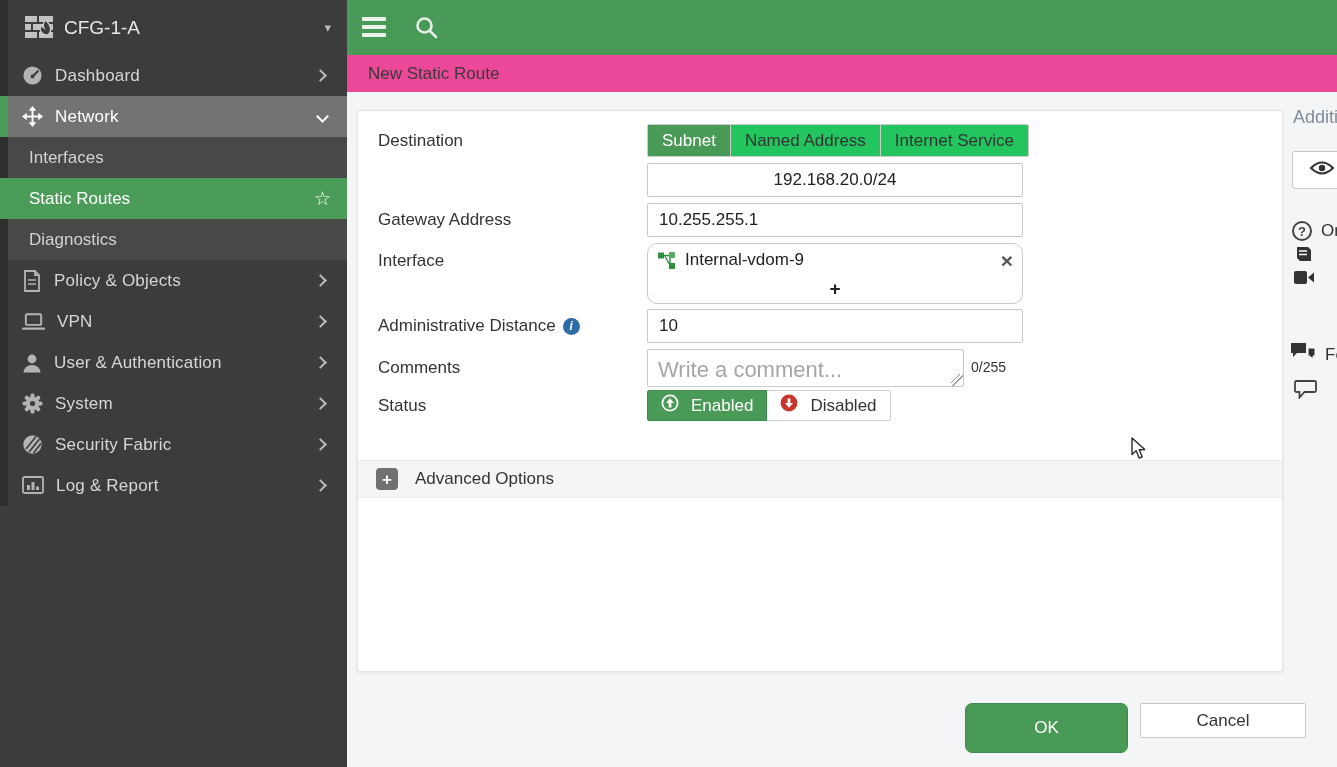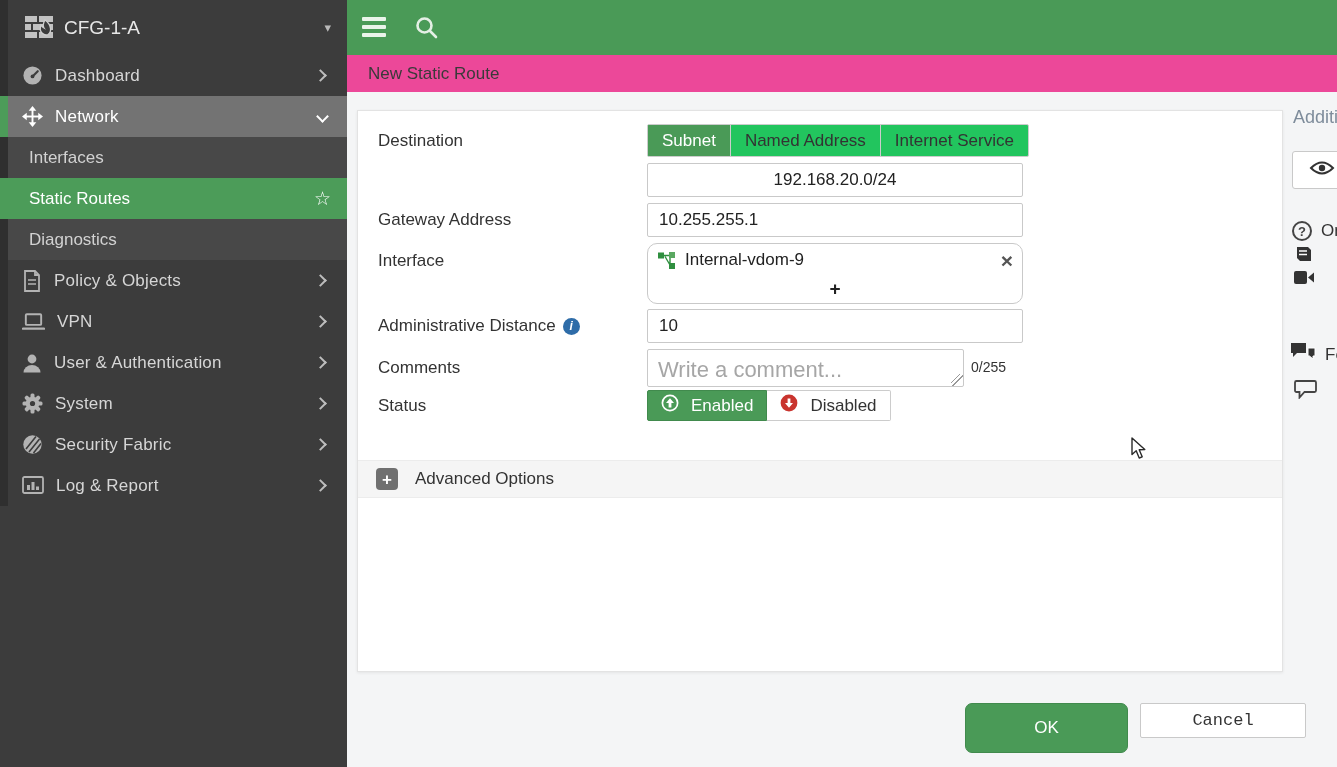--- a/index.html
+++ b/index.html
@@ -65,21 +65,21 @@
   #advband { position:absolute; left:0; top:349px; width:924px; height:38px; background:#f5f5f5;
              border-top:1px solid #ececec; border-bottom:1px solid #ececec; display:flex; align-items:center; cursor:pointer; }
   #advplus { width:22px; height:22px; margin-left:18px; background:#707070; border-radius:4px; color:#fff;
              font-size:17px; font-weight:bold; display:flex; align-items:center; justify-content:center; line-height:1; }
   #advlabel { margin-left:17px; font-size:17px; color:#333; }
 
   
   #okbtn { position:absolute; left:965px; top:703px; width:163px; height:50px; background:#4a9a57; color:#fff;
            font-size:17px; border:1px solid #418a4d; border-radius:7px; display:flex; align-items:center; justify-content:center; cursor:pointer; }
   #cancelbtn { position:absolute; left:1140px; top:703px; width:166px; height:35px; background:#fff; color:#333;
-           font-size:17px; border:1px solid #c9c9c9; border-radius:2px; display:flex; align-items:center; justify-content:center; cursor:pointer;font-family:Liberation Mono, monospace; }
+           font-size:17px; border:1px solid #c9c9c9; border-radius:2px; display:flex; align-items:center; justify-content:center; cursor:pointer; }
 
   
   #helptitle { position:absolute; left:1293px; top:107px; font-size:18px; color:#7e8c9b; white-space:nowrap; }
   #eyebtn { position:absolute; left:1292px; top:151px; width:150px; height:38px; background:#fff; border:1px solid #c9c9c9;
             border-radius:3px; display:flex; align-items:center; padding-left:16px; cursor:pointer; }
   .helpitem { position:absolute; display:flex; align-items:center; gap:9px; font-size:17px; color:#333; white-space:nowrap; cursor:pointer; }
   .qcirc { width:20px; height:20px; border:2px solid #444; border-radius:50%; color:#444; font-size:13px; font-weight:bold;
            display:inline-flex; align-items:center; justify-content:center; }
 
   #cursor { position:absolute; left:1131px; top:437px; pointer-events:none; }

